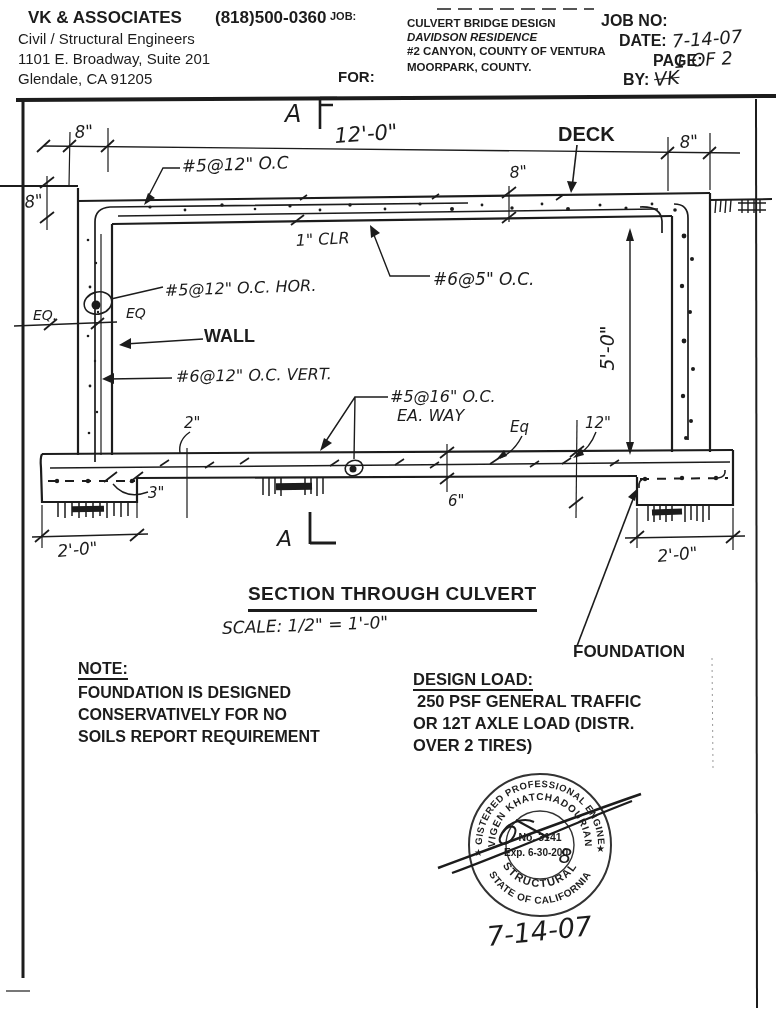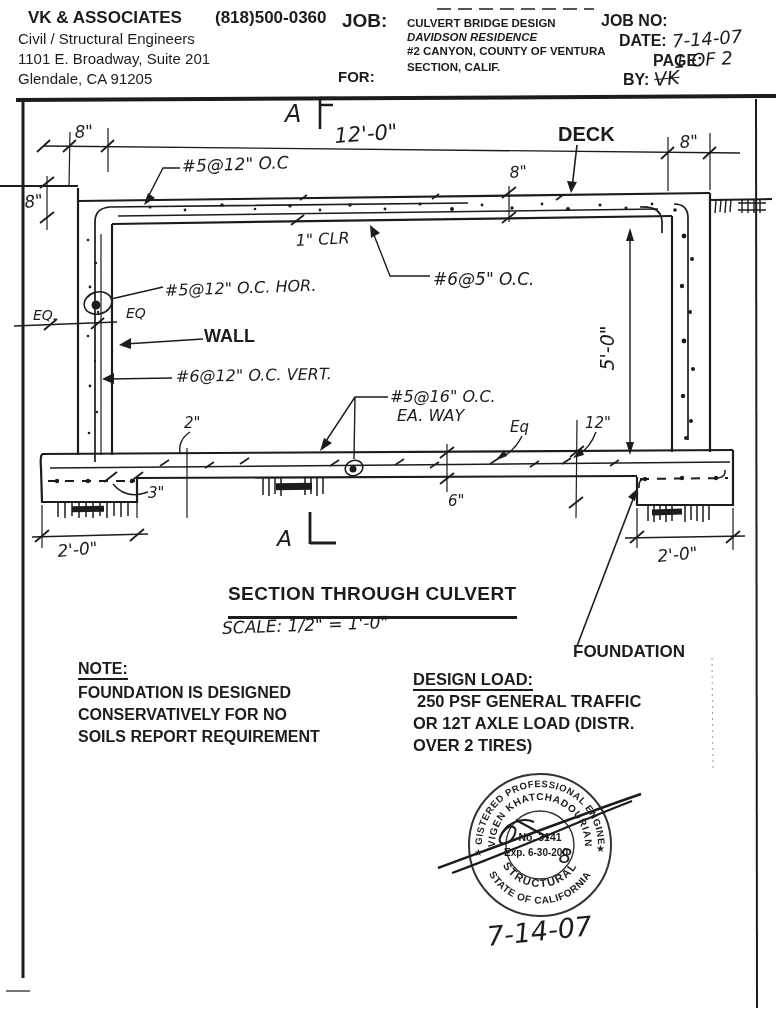--- a/index.html
+++ b/index.html
@@ -1,21 +1,21 @@
 <!DOCTYPE html>
 <html><head>
 <meta charset="utf-8">
 <style>
   html,body{margin:0;padding:0;background:#e8e8e8;}
   #page{position:relative;width:776px;height:1010px;background:#ffffff;overflow:hidden;
         font-family:"Liberation Sans",sans-serif;color:#1c1c1c;}
   .abs{position:absolute;white-space:nowrap;}
   .b{font-weight:bold;}
   .hw{font-family:"DejaVu Sans",sans-serif;font-style:italic;}
-  .u{border-bottom:3px solid #1c1c1c;padding-bottom:11px;}
+  .u{border-bottom:3px solid #1c1c1c;padding-bottom:4px;margin-left:20px;}
   .u2{border-bottom:2px solid #1c1c1c;padding-bottom:0px;}
   svg{position:absolute;left:0;top:0;}
   svg text{fill:#1c1c1c;}
   svg .hwT{font-family:"DejaVu Sans",sans-serif;font-style:italic;}
   svg .prT{font-family:"Liberation Sans",sans-serif;font-weight:bold;}
   .ink{stroke:#1c1c1c;fill:none;}
 </style>
 </head>
 <body>
 
@@ -278,30 +278,30 @@
         <path d="M500,838 c6,-16 20,-14 14,-2 c-6,12 -22,10 -10,-6 c8,-10 22,-12 30,-8" stroke="#1c1c1c" stroke-width="2" fill="none"></path>
         <path d="M516,820 L549,838" stroke="#1c1c1c" stroke-width="2" fill="none"></path>
       </g>
     </g>
     <text x="488" y="946" class="hwT" font-size="27" transform="rotate(-6 488 946)">7-14-07</text>
   </svg>
 
   <div>
     <div class="abs b" style="left:28px;top:8px;font-size:17px;">VK &amp; ASSOCIATES</div>
     <div class="abs b" style="left:215px;top:8px;font-size:17px;">(818)500-0360</div>
-    <div class="abs b" style="left:342px;top:10px;font-size:19px;">JOB:</div>
+    <div class="abs b" style="left:330px;top:10px;font-size:11px;">JOB:</div>
     <div class="abs" style="left:18px;top:30px;font-size:15px;">Civil / Structural Engineers</div>
     <div class="abs" style="left:18px;top:50px;font-size:15px;">1101 E. Broadway, Suite 201</div>
     <div class="abs" style="left:18px;top:70px;font-size:15px;">Glendale, CA 91205</div>
     <div class="abs b" style="left:338px;top:68px;font-size:15px;">FOR:</div>
     <div>
       <div class="abs b" style="left:407px;top:17px;font-size:11.5px;">CULVERT BRIDGE DESIGN</div>
       <div class="abs b" style="left:407px;top:31px;font-size:11.5px;font-style:italic;">DAVIDSON RESIDENCE</div>
       <div class="abs b" style="left:407px;top:45px;font-size:11.5px;">#2 CANYON, COUNTY OF VENTURA</div>
-      <div class="abs b" style="left:407px;top:61px;font-size:11.5px;">SECTION,  CALIF.</div>
+      <div class="abs b" style="left:407px;top:61px;font-size:11.5px;">MOORPARK,  COUNTY.</div>
     </div>
     <div>
       <div class="abs b" style="left:601px;top:12px;font-size:16px;text-align:center;">JOB NO:</div>
       <div class="abs b" style="left:619px;top:32px;font-size:16px;">DATE:</div>
       <div class="abs hw" style="left:672px;top:28px;font-size:18px;transform:rotate(-4deg);">7-14-07</div>
       <div class="abs b" style="left:621px;top:52px;font-size:16px;margin-left:32px;">PAGE:</div>
       <div class="abs hw" style="left:674px;top:49px;font-size:18px;transform:rotate(-4deg);">1 OF 2</div>
       <div class="abs b" style="left:623px;top:71px;font-size:16px;">BY:</div>
       <div class="abs hw" style="left:654px;top:67px;font-size:19px;transform:rotate(-6deg);text-decoration:line-through;">VK</div>
     </div>

